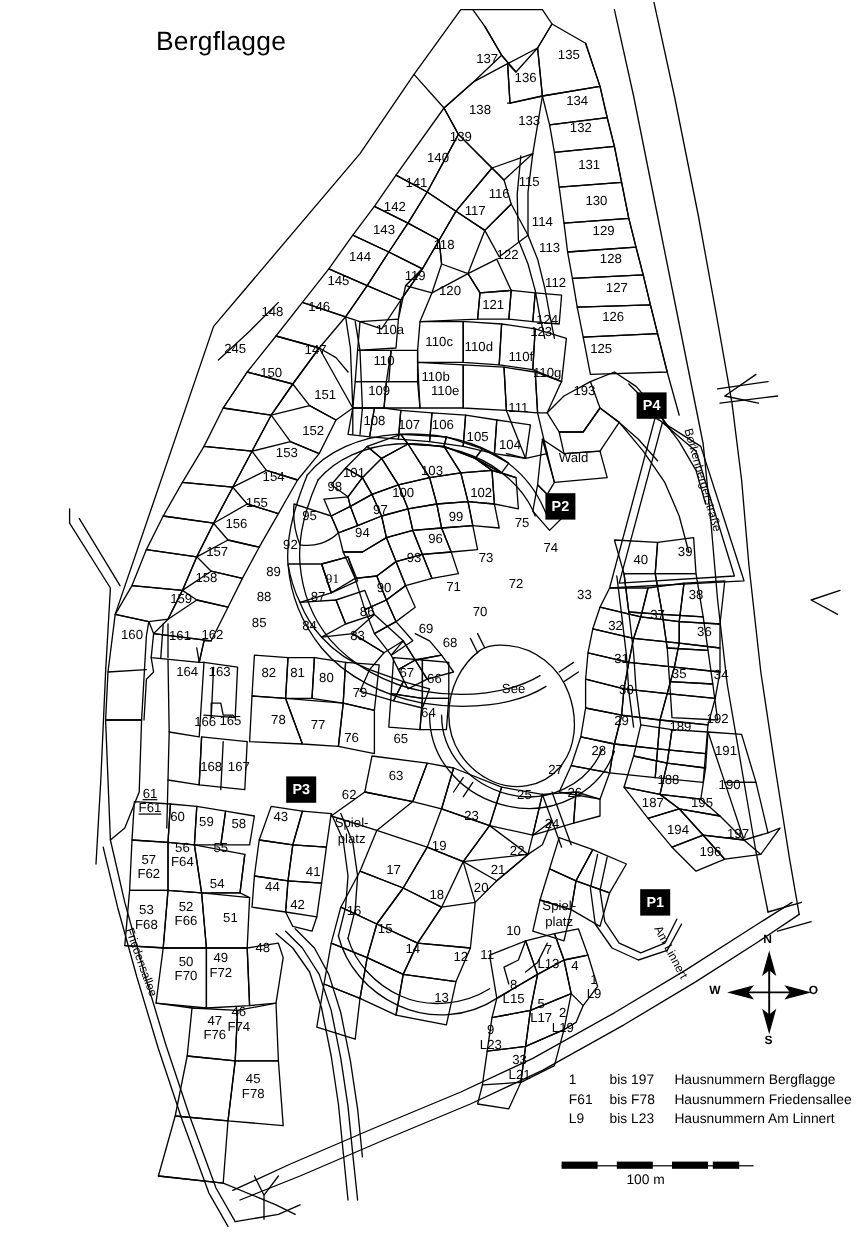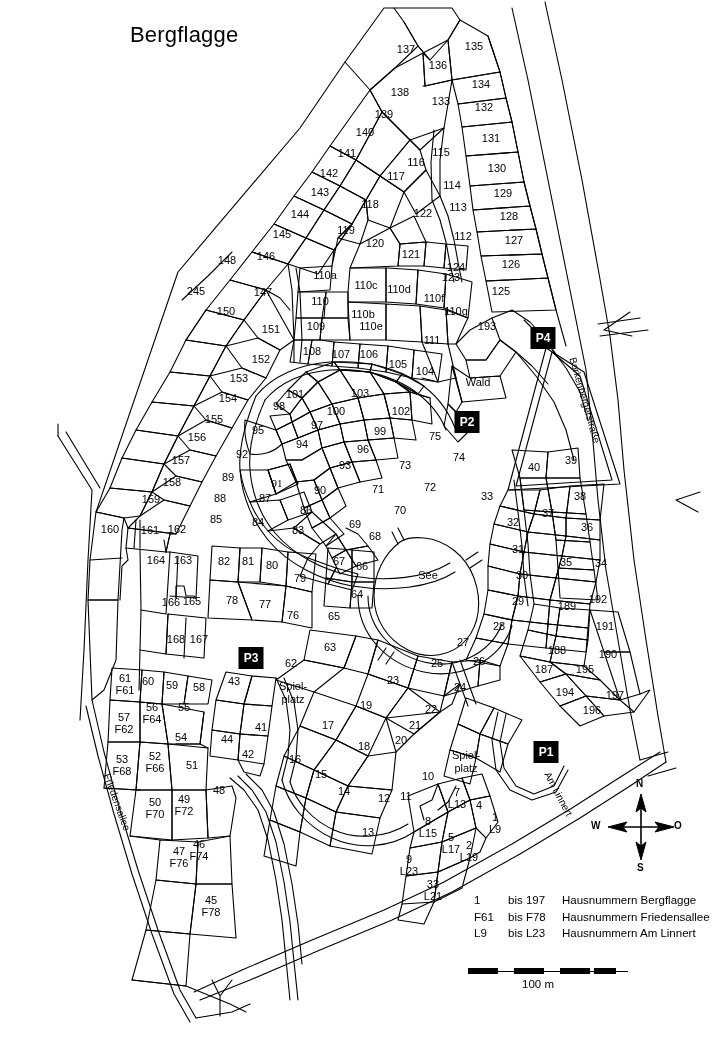--- a/index.html
+++ b/index.html
@@ -680,21 +680,21 @@
       <div class="plot-label" style="left: 199px; top: 640px;">167</div>
       <div class="plot-label" style="left: 330px; top: 648px;">63</div>
       <div class="plot-label" style="left: 463px; top: 643px;">27</div>
       <div class="plot-label" style="left: 557px; top: 651px;">188</div>
       <div class="plot-label" style="left: 608px; top: 655px;">190</div>
       <div class="plot-label" style="left: 437px; top: 664px;">25</div>
       <div class="plot-label" style="left: 479px; top: 662px;">26</div>
       <div class="plot-label" style="left: 544px; top: 670px;">187</div>
       <div class="plot-label" style="left: 585px; top: 670px;">195</div>
       <div class="plot-label" style="left: 291px; top: 664px;">62</div>
-      <div class="plot-label two-line" style="left: 125px; top: 684px;">61<br>F61</div>
+      <div class="plot-label two-line" style="left: 125px; top: 668px; text-decoration: underline;">61<br>F61</div>
       <div class="plot-label" style="left: 148px; top: 682px;">60</div>
       <div class="plot-label" style="left: 172px; top: 686px;">59</div>
       <div class="plot-label" style="left: 199px; top: 688px;">58</div>
       <div class="plot-label" style="left: 393px; top: 681px;">23</div>
       <div class="plot-label" style="left: 460px; top: 688px;">24</div>
       <div class="plot-label" style="left: 565px; top: 693px;">194</div>
       <div class="plot-label" style="left: 615px; top: 696px;">197</div>
       <div class="plot-label" style="left: 366px; top: 706px;">19</div>
       <div class="plot-label" style="left: 431px; top: 710px;">22</div>
       <div class="plot-label two-line" style="left: 124px; top: 723px;">57<br>F62</div>

